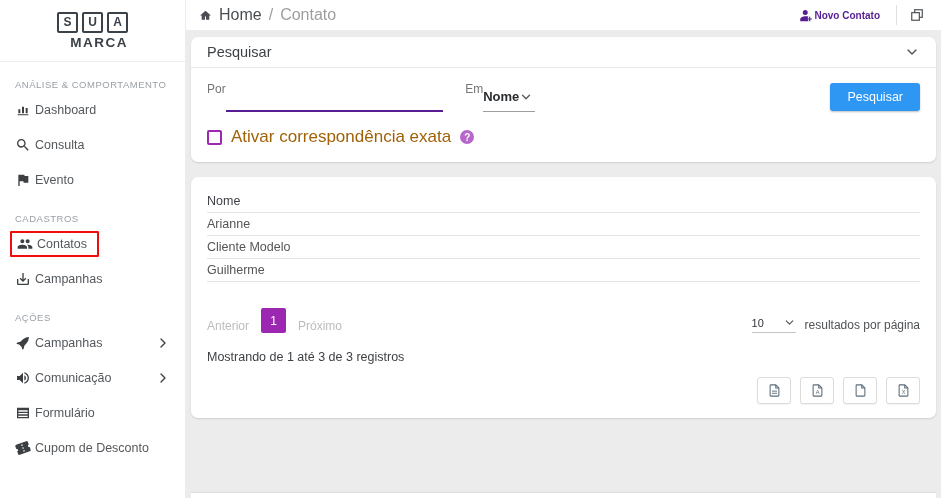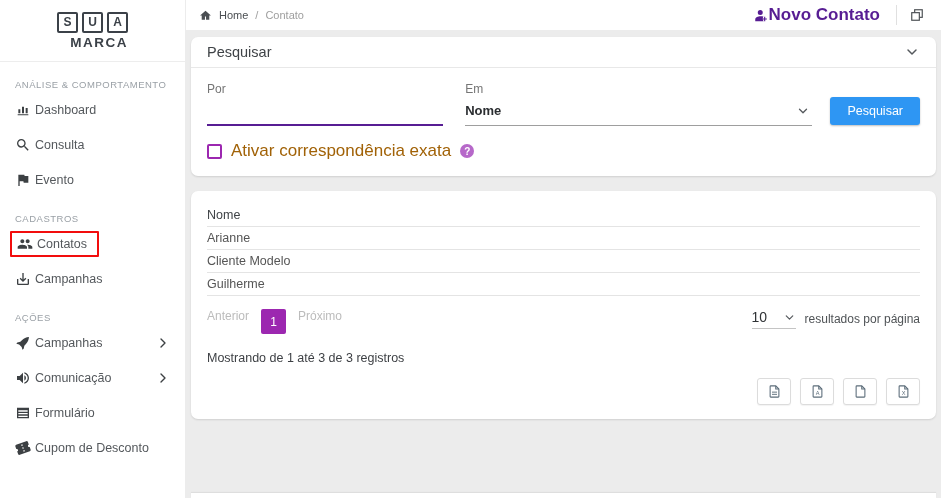--- a/index.html
+++ b/index.html
@@ -20,65 +20,65 @@
   .sec-label{padding-left:15px;margin:16px 0 2px;font-size:9.5px;color:#9aa0a6;letter-spacing:.5px}
   .side-item{display:flex;align-items:center;height:35px;padding:0 14px 0 15px;cursor:pointer}
   .item-inner{display:flex;align-items:center;gap:4px}
   .item-inner.highlighted{border:2.5px solid var(--red);border-radius:1px;padding:3px 10px 3px 5px;margin-left:-5px}
   .side-item .icon{width:16px;height:16px;color:#3c4043;flex:none}
   .side-label{font-size:12.5px;color:#54585c;white-space:nowrap}
   .side-chevron{margin-left:auto;width:11px;height:11px;color:#8a8d91}
 
   
   .header{position:absolute;left:185px;right:0;top:0;height:31px;background:#fff;display:flex;align-items:center;padding:0 8px 0 14px;border-bottom:1px solid #ececec}
-  .crumb{display:flex;align-items:center;gap:7px;font-size:11px}
+  .crumb{display:flex;align-items:center;gap:7px;font-size:16px}
   .crumb .icon{width:13px;height:13px;color:#4a4e52}
   .crumb-home{color:#4a4e52;cursor:pointer}
   .crumb-sep,.crumb-cur{color:#9e9e9e}
   .header-right{margin-left:auto;display:flex;align-items:center}
-  .new-contact{display:flex;align-items:center;gap:0;background:none;border:none;color:var(--deep-purple);font-family:inherit;font-weight:bold;font-size:17px;cursor:pointer;padding:0 12px}
+  .new-contact{display:flex;align-items:center;gap:0;background:none;border:none;color:var(--deep-purple);font-family:inherit;font-weight:bold;font-size:10px;cursor:pointer;padding:0 12px}
   .new-contact .icon{width:15px;height:15px}
   .hdr-divider{width:1px;height:20px;background:#e0e0e0;margin:0 4px}
   .popout-btn{width:32px;height:24px;display:flex;align-items:center;justify-content:center;background:none;border:none;cursor:pointer;color:#4a4e52}
   .popout-btn .icon{width:14px;height:14px}
 
   
   .main{position:absolute;left:185px;top:31px;right:0;bottom:0;background:#ececec;padding:6px 5px 0 6px;overflow:hidden}
   .card{background:#fff;border-radius:7px;box-shadow:0 1px 2px rgba(0,0,0,.12)}
   .card-header{display:flex;align-items:center;justify-content:space-between;padding:7px 16px;border-bottom:1px solid #e8e8e8}
   .card-title{font-size:14.5px;color:#3f4347}
   .collapse-btn{background:none;border:none;width:16px;height:16px;color:#55595d;cursor:pointer;padding:0}
   .collapse-btn .icon{width:16px;height:16px;display:block}
 
   .search-body{padding:14px 16px 15px}
   .fields-row{display:flex;align-items:flex-end}
-  .field{display:flex;flex-direction:column}
+  .field{display:flex;flex-direction:row}
   .field-por{width:238px;margin-right:22px}
   .field-em{width:350px}
   .f-label{font-size:12px;color:#757575}
   .text-input{border:none;outline:none;border-bottom:2px solid var(--deep-purple);height:30px;font:inherit;font-size:13px;background:transparent;width:100%}
   .select-box{display:flex;align-items:center;justify-content:space-between;border-bottom:1px solid #9e9e9e;height:30px;cursor:pointer}
   .select-value{font-size:13px;font-weight:bold;color:#2a2d30}
   .select-box .icon{width:14px;height:14px;color:#55595d;margin-right:2px}
   .search-btn{margin-left:18px;background:var(--blue);color:#fff;border:none;border-radius:3px;font-family:inherit;font-size:12.5px;padding:7px 17px;cursor:pointer;box-shadow:0 1px 2px rgba(0,0,0,.25);margin-bottom:1px}
   .exact-row{display:flex;align-items:center;gap:9px;margin-top:15px}
   .checkbox{width:15px;height:15px;border:2px solid var(--purple);border-radius:2px;background:#fff;cursor:pointer;flex:none}
   .exact-label{font-size:17px;font-weight:normal;color:#a16207}
   .help-badge{width:14px;height:14px;border-radius:50%;background:#b668c9;color:#fff;font-size:10px;font-weight:bold;display:inline-flex;align-items:center;justify-content:center;cursor:pointer}
 
   .results-card{margin-top:15px}
   .results-body{padding:13px 16px 14px}
   .t-row{height:23px;display:flex;align-items:center;border-bottom:1px solid #e4e4e4;font-size:12.5px;color:#555;cursor:pointer}
   .t-head{color:#3f4347}
-  .pg-row{display:flex;align-items:flex-start;margin-top:13px}
+  .pg-row{display:flex;align-items:flex-end;margin-top:26px}
   .pg-prev,.pg-next{font-size:12px;color:#bcbcbc;background:none;border:none;cursor:pointer;font-family:inherit;padding:0}
   .pg-page{width:25px;height:25px;border-radius:2px;background:var(--purple);color:#fff;border:none;display:flex;align-items:center;justify-content:center;font-size:12px;font-family:inherit;margin:0 12px;cursor:pointer}
   .pg-right{margin-left:auto;display:flex;align-items:center;gap:9px}
   .pp-select{display:flex;align-items:center;justify-content:space-between;width:44px;border-bottom:1px solid #c4c4c4;padding-bottom:3px;cursor:pointer}
-  .pp-value{font-size:14px;color:#2f3235}
+  .pp-value{font-size:11px;color:#2f3235}
   .pp-select .icon{width:13px;height:13px;color:#55595d}
   .pp-label{font-size:12px;color:#4f5356}
   .summary{margin-top:17px;font-size:12.5px;color:#3c3f43}
   .export-row{display:flex;justify-content:flex-end;gap:9px;margin-top:13px}
   .export-btn{width:34px;height:27px;background:#fff;border:1px solid #dcdcdc;border-radius:3px;display:flex;align-items:center;justify-content:center;cursor:pointer;color:#5c6d7a;box-shadow:0 1px 1px rgba(0,0,0,.05)}
   .export-btn .icon{width:15px;height:15px}
 
   .bottom-strip{position:absolute;left:191px;right:5px;bottom:0;height:5px;background:#fff;box-shadow:0 -1px 1px rgba(0,0,0,.06)}
 
   .icon svg{width:100%;height:100%;display:block}

